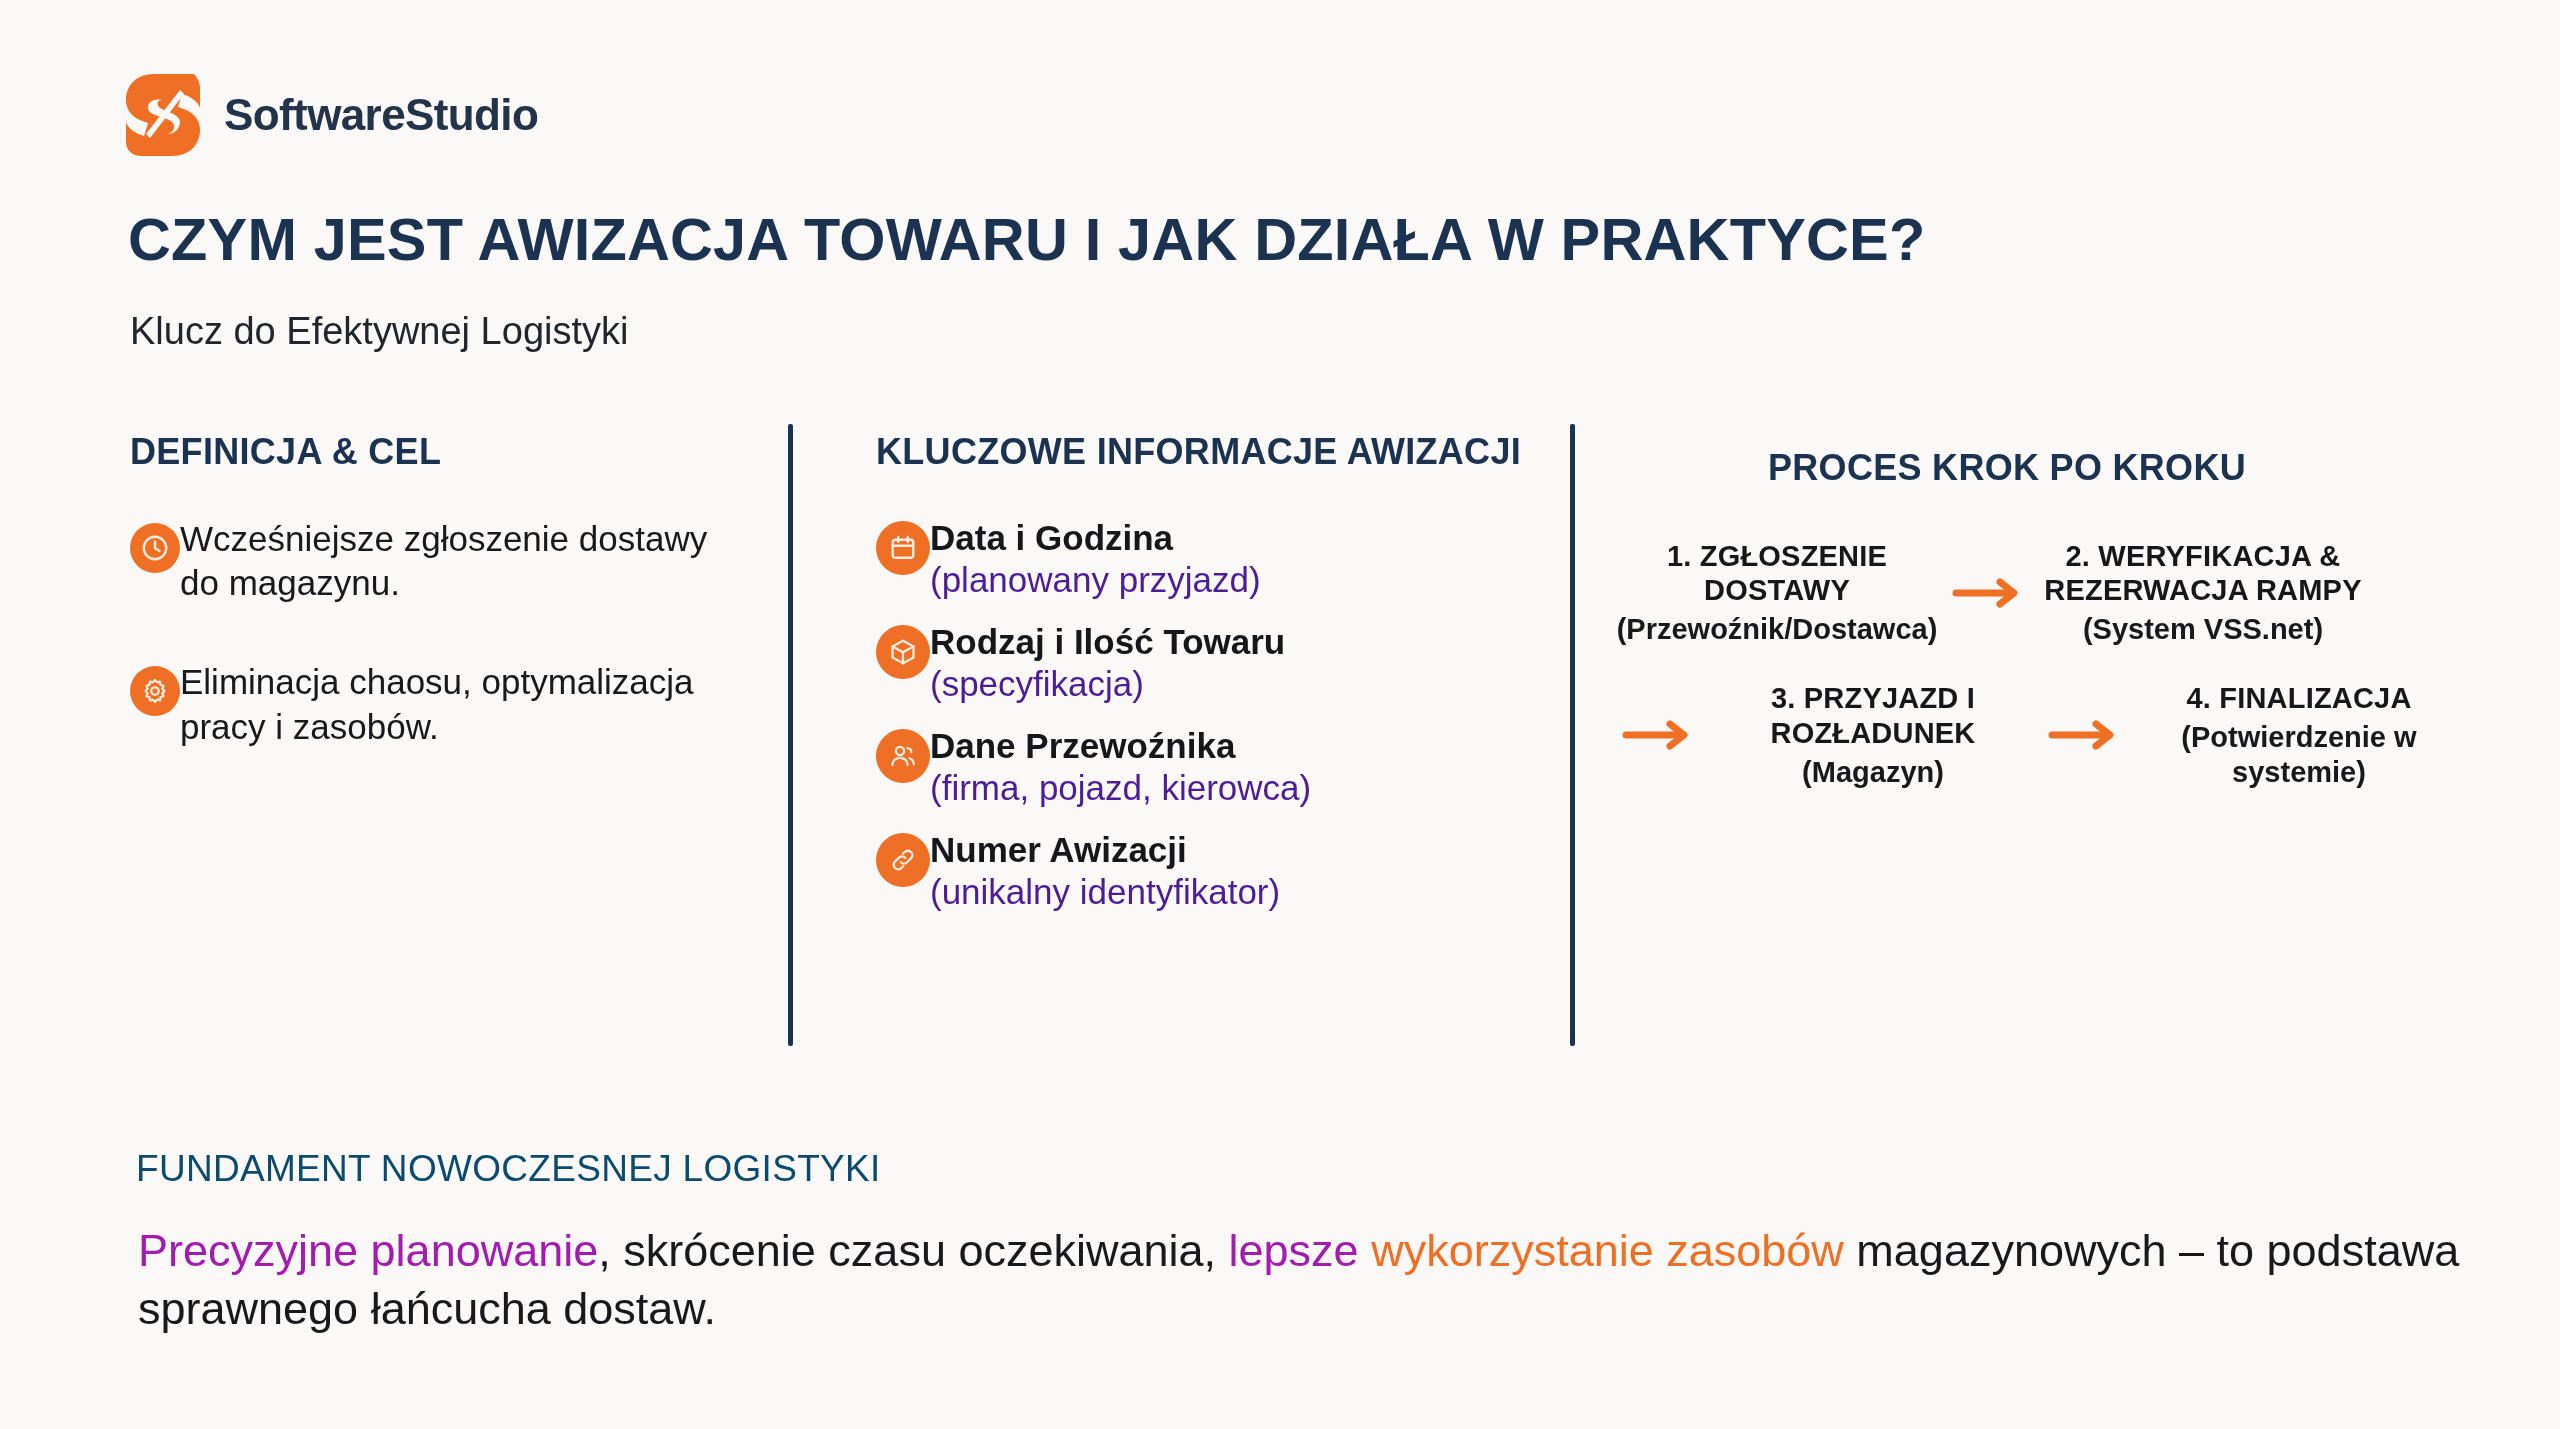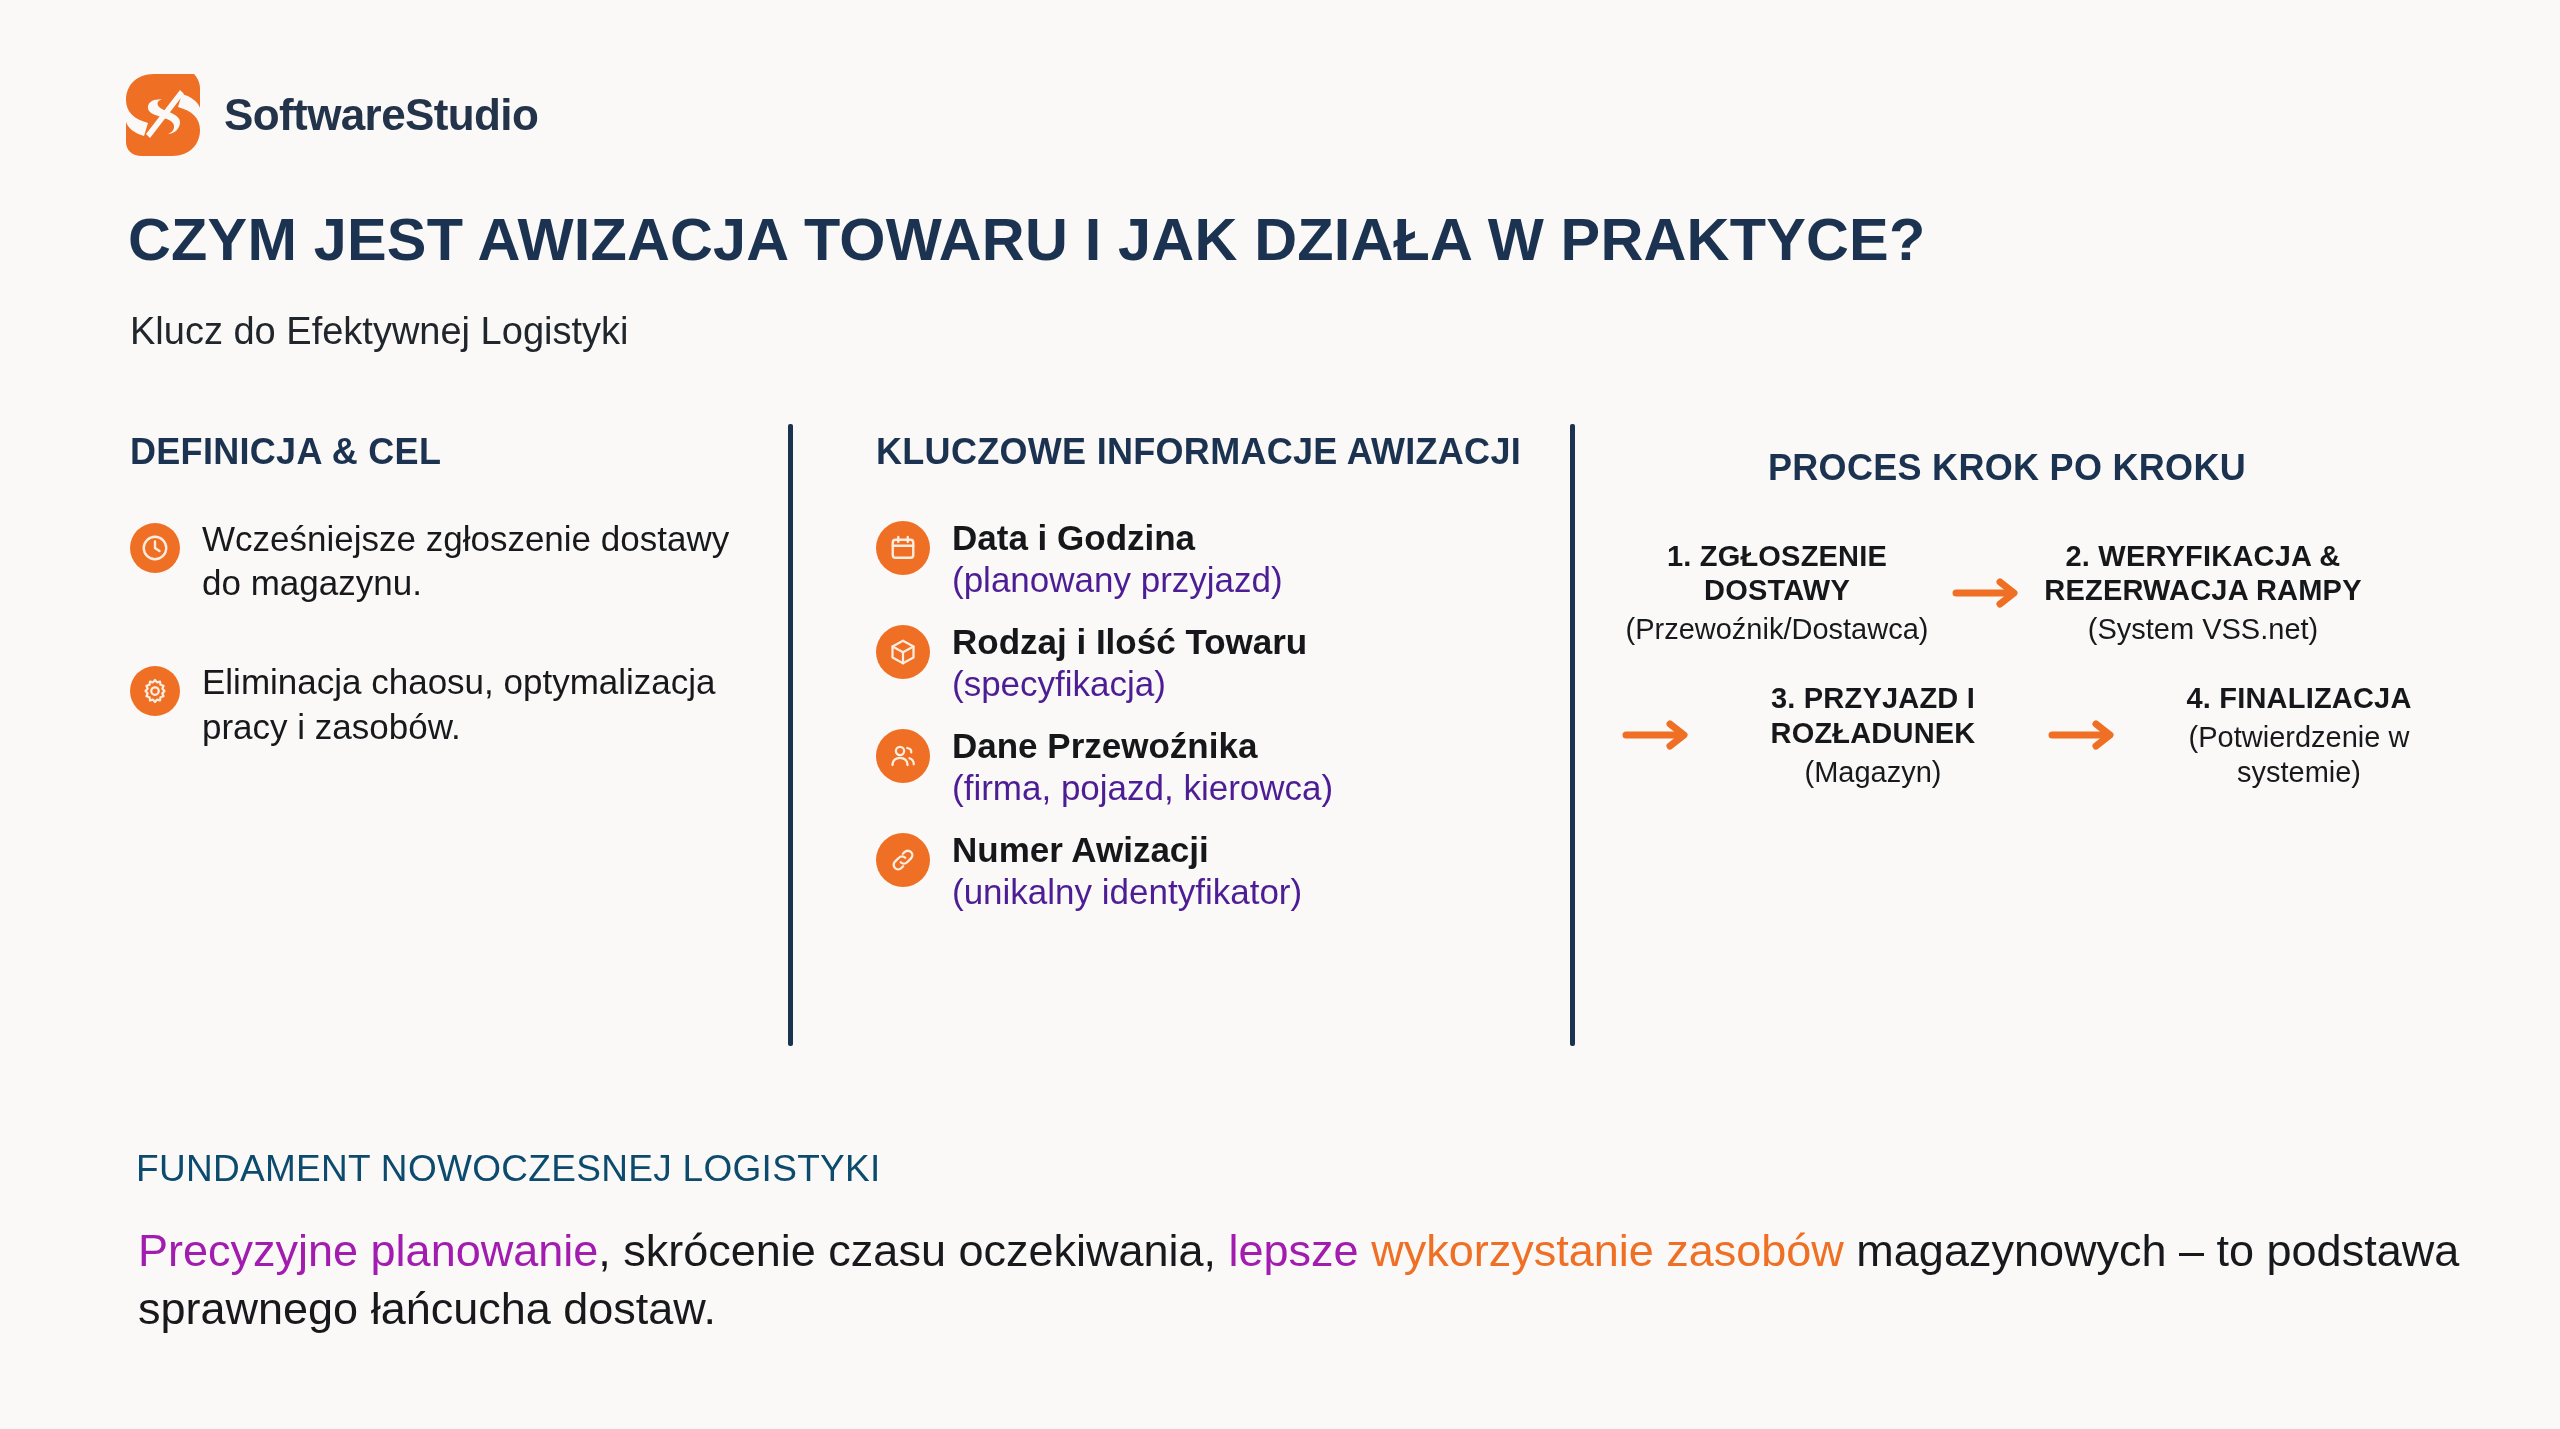--- a/index.html
+++ b/index.html
@@ -88,21 +88,20 @@
   .col2 { left: 876px; top: 432px; width: 660px; }
   .col3 { left: 1612px; top: 432px; width: 880px; }
 
   .col3 .col-head { text-align: center; width: 790px; margin-top: 16px; }
 
   
   .bullets { margin-top: 44px; }
   .bullet {
     display: flex;
     align-items: flex-start;
-    gap: 22px;
   }
   .col1 .bullet { margin-bottom: 54px; }
   .col2 .bullet { margin-bottom: 20px; }
 
   .icon-circle {
     flex: 0 0 auto;
     width: 50px;
     height: 50px;
     border-radius: 50%;
     background: #ef6f24;
@@ -152,21 +151,21 @@
   }
   .step-title {
     font-size: 29px;
     font-weight: bold;
     color: #15171a;
     line-height: 1.2;
     letter-spacing: 0.2px;
   }
   .step-note {
     font-size: 29px;
-    font-weight: normal;
+    font-weight: bold;
     color: #17191c;
     line-height: 1.2;
     margin-top: 4px;
   }
 
   .arrow {
     width: 96px;
     display: flex;
     align-items: center;
     justify-content: center;

